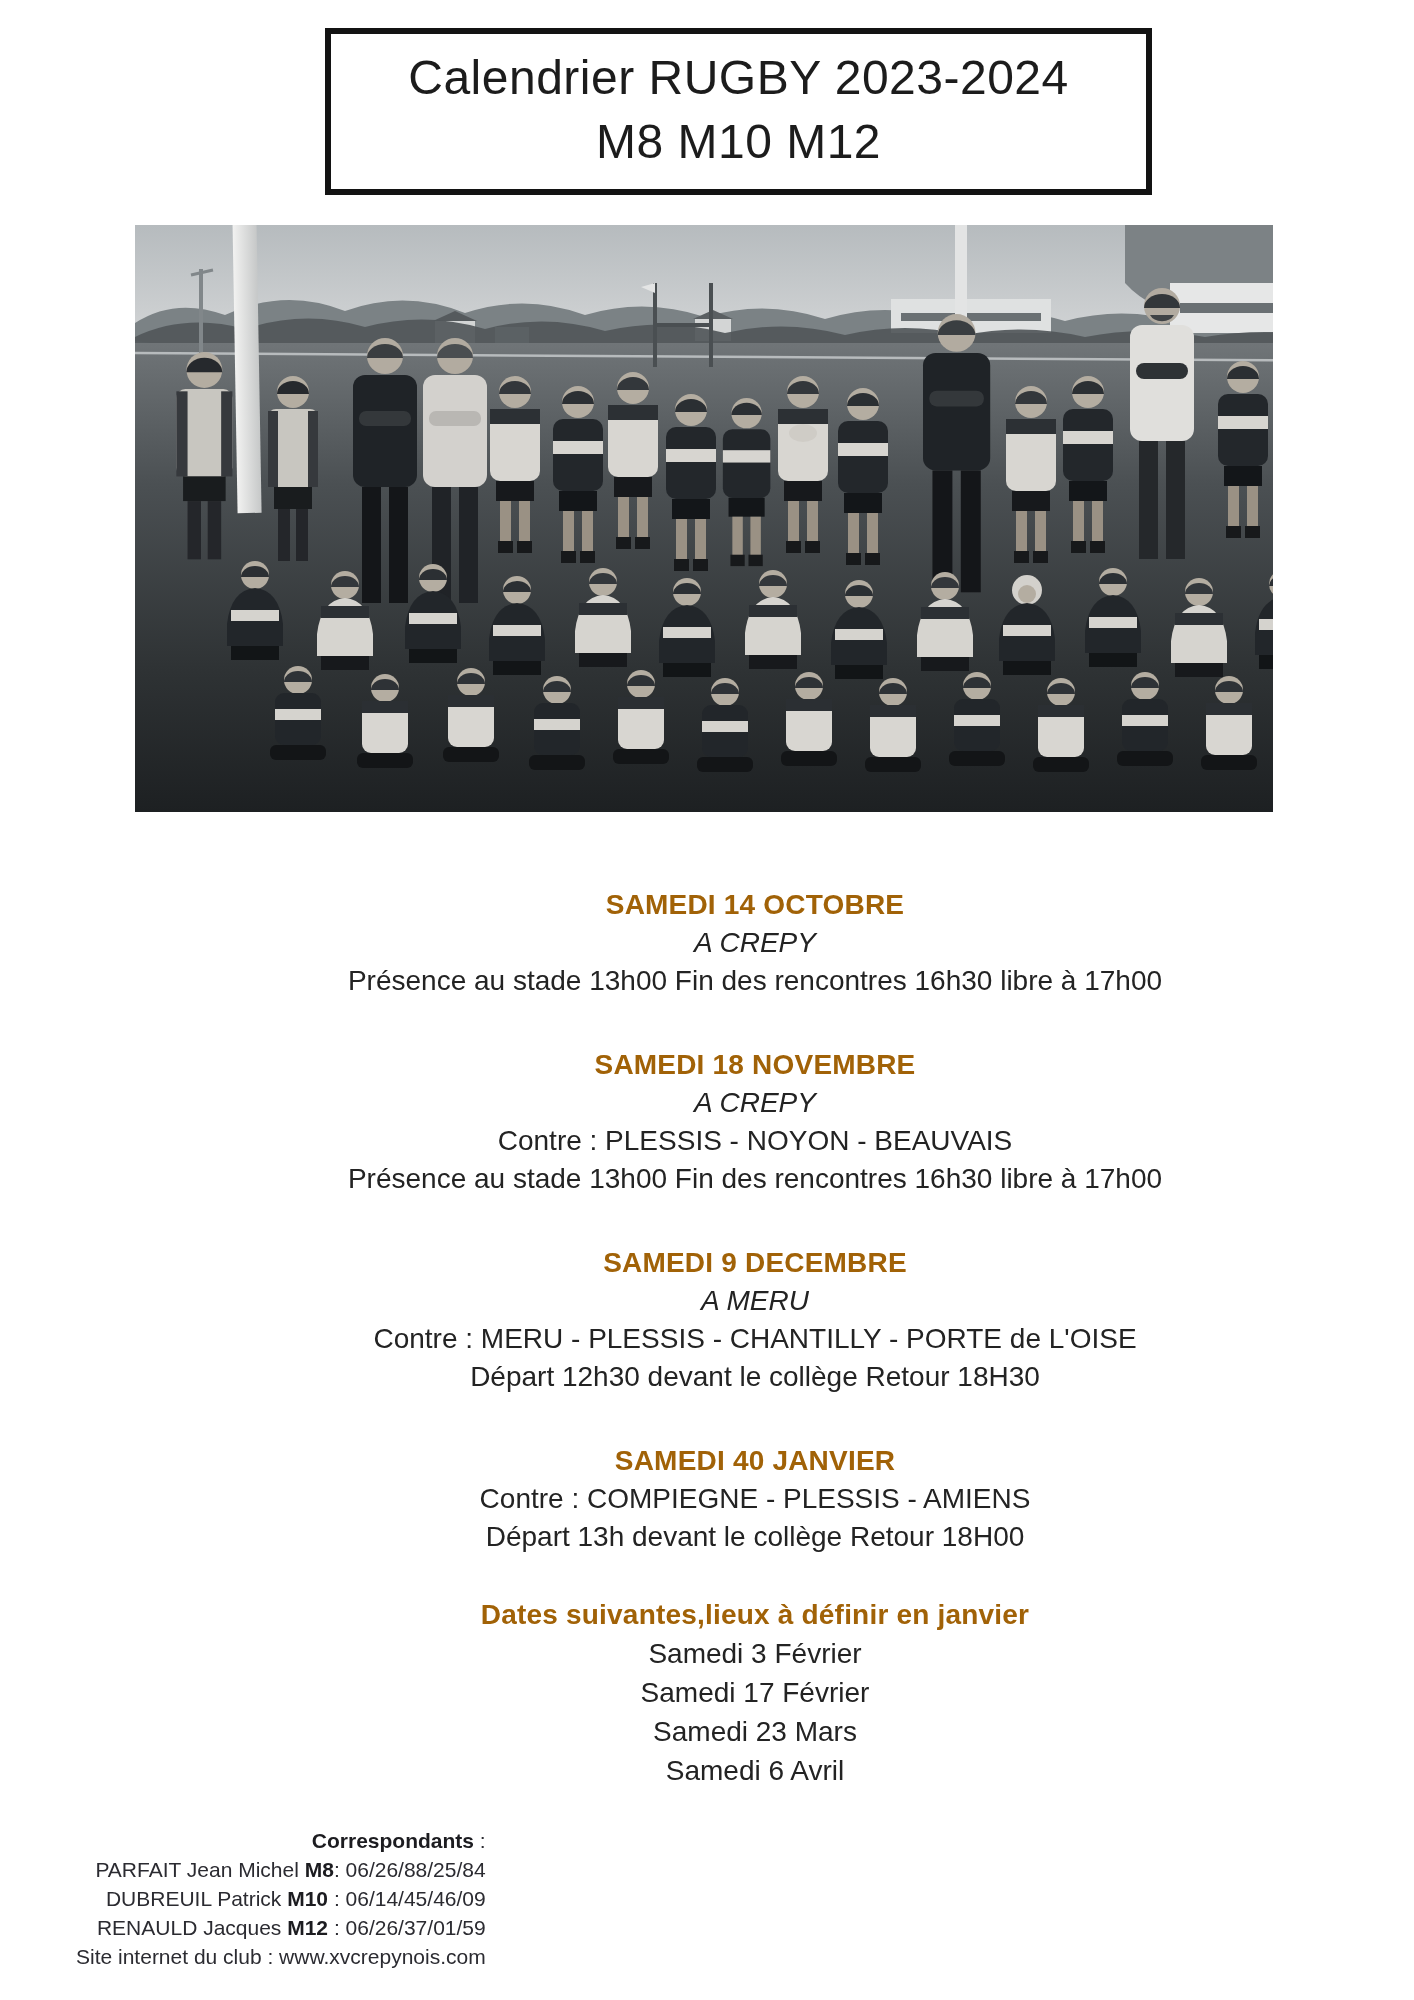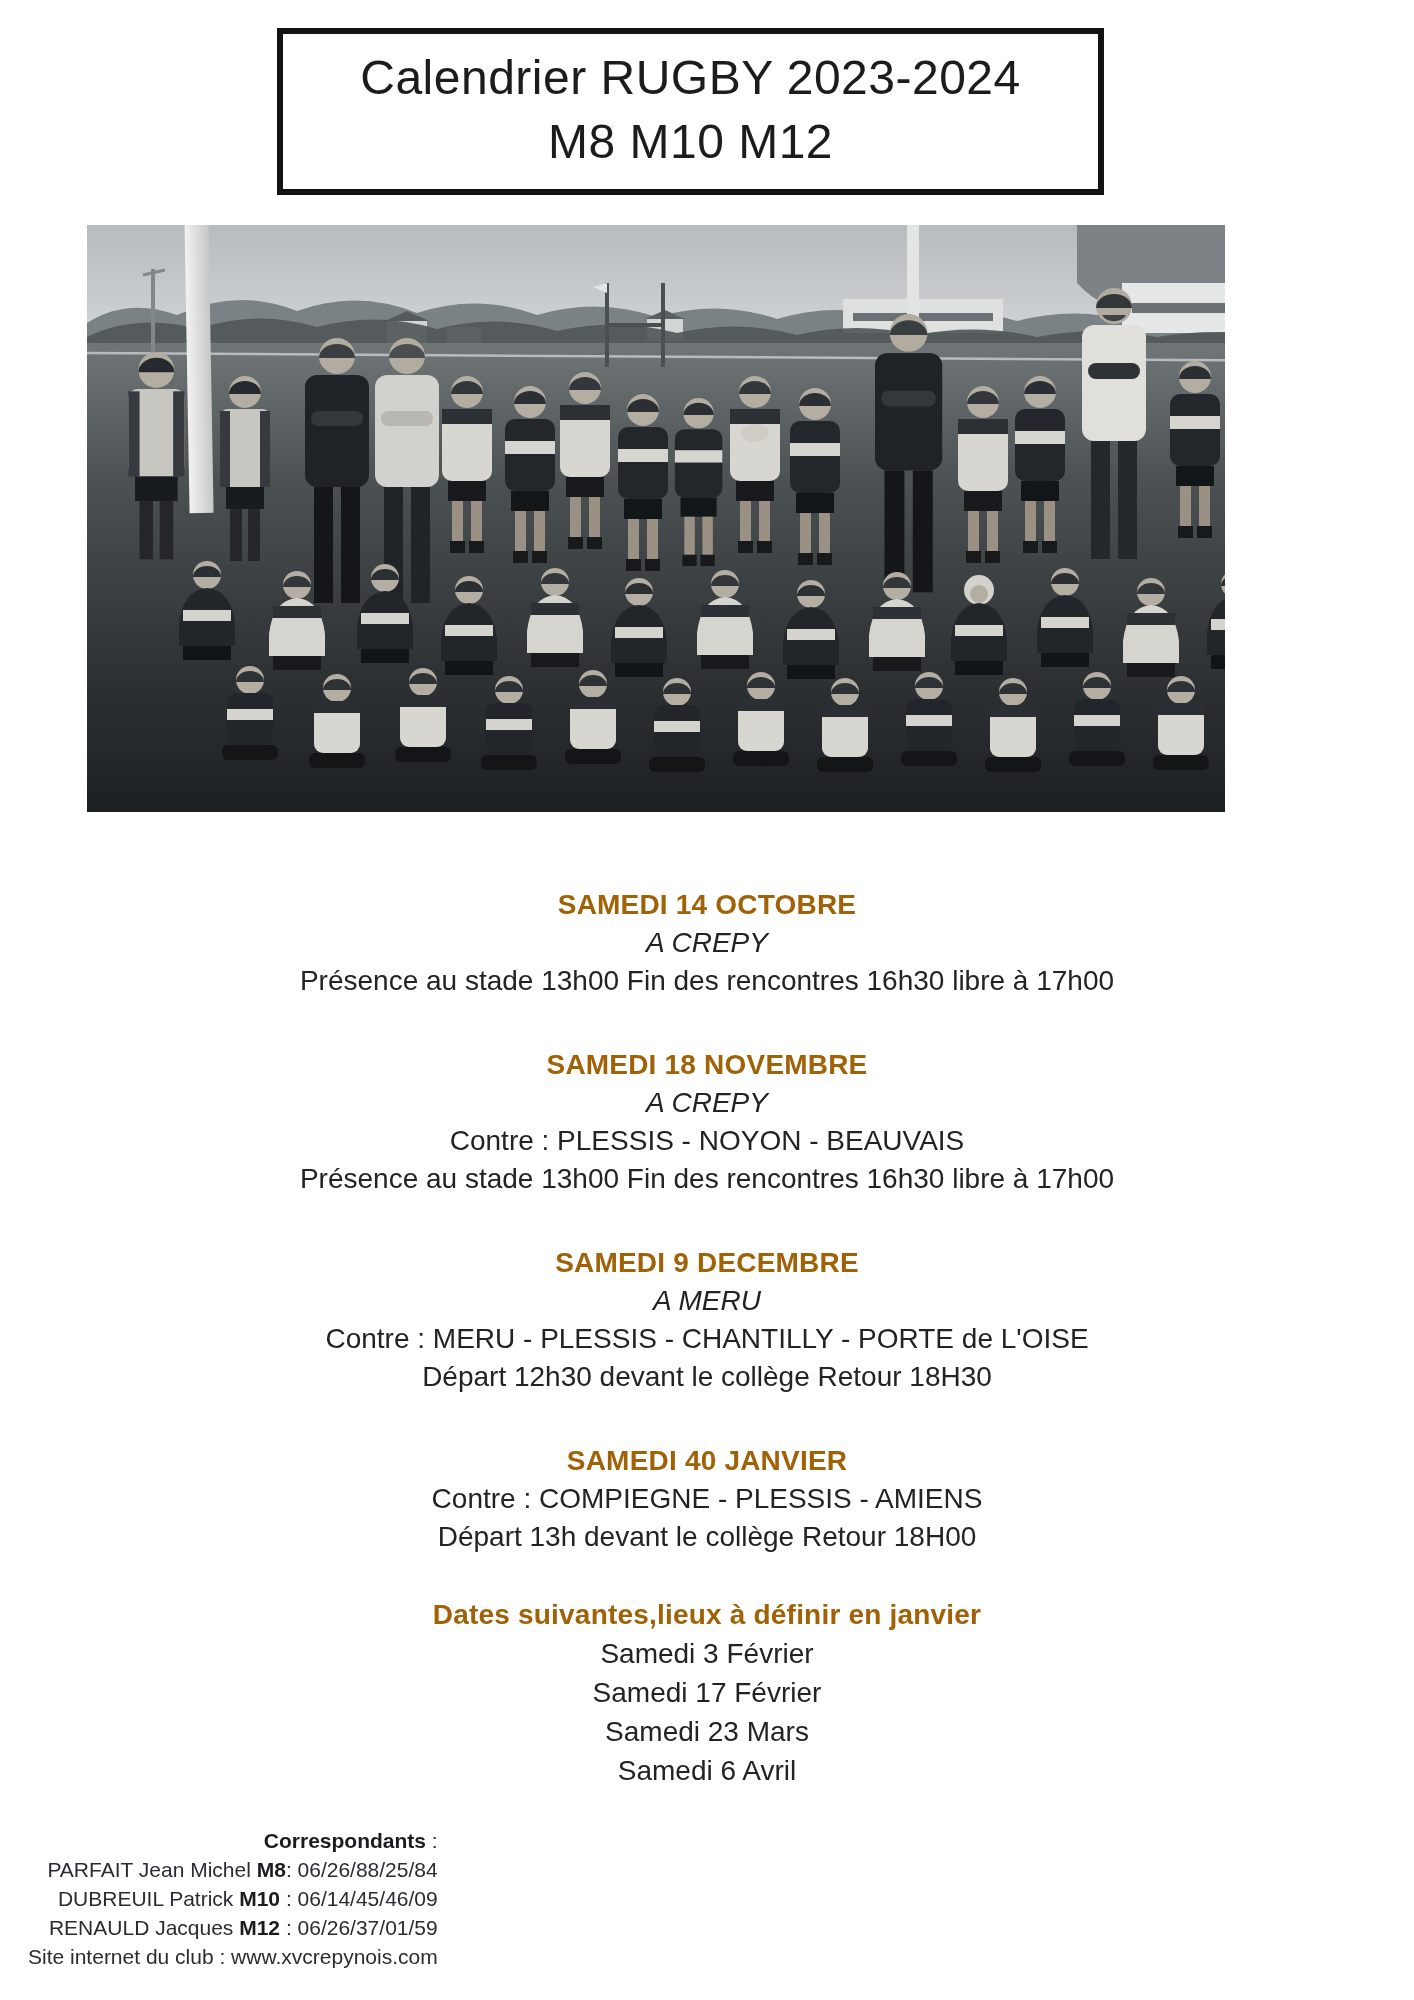--- a/index.html
+++ b/index.html
@@ -4,20 +4,21 @@
 <style>
   html,body{margin:0;padding:0;background:#ffffff;}
   .page{
     position:relative;
     width:1225px;
     height:2000px;
     background:#ffffff;
     font-family:"Liberation Sans", sans-serif;
     color:#1f1f1f;
     overflow:hidden;
+    margin-left:48px;
   }
   
   .title-box{
     box-sizing:border-box;
     position:absolute;
     left:277px; top:28px;
     width:827px; height:167px;
     border:6px solid #131313;
     text-align:center;
     color:#1c1c1c;

